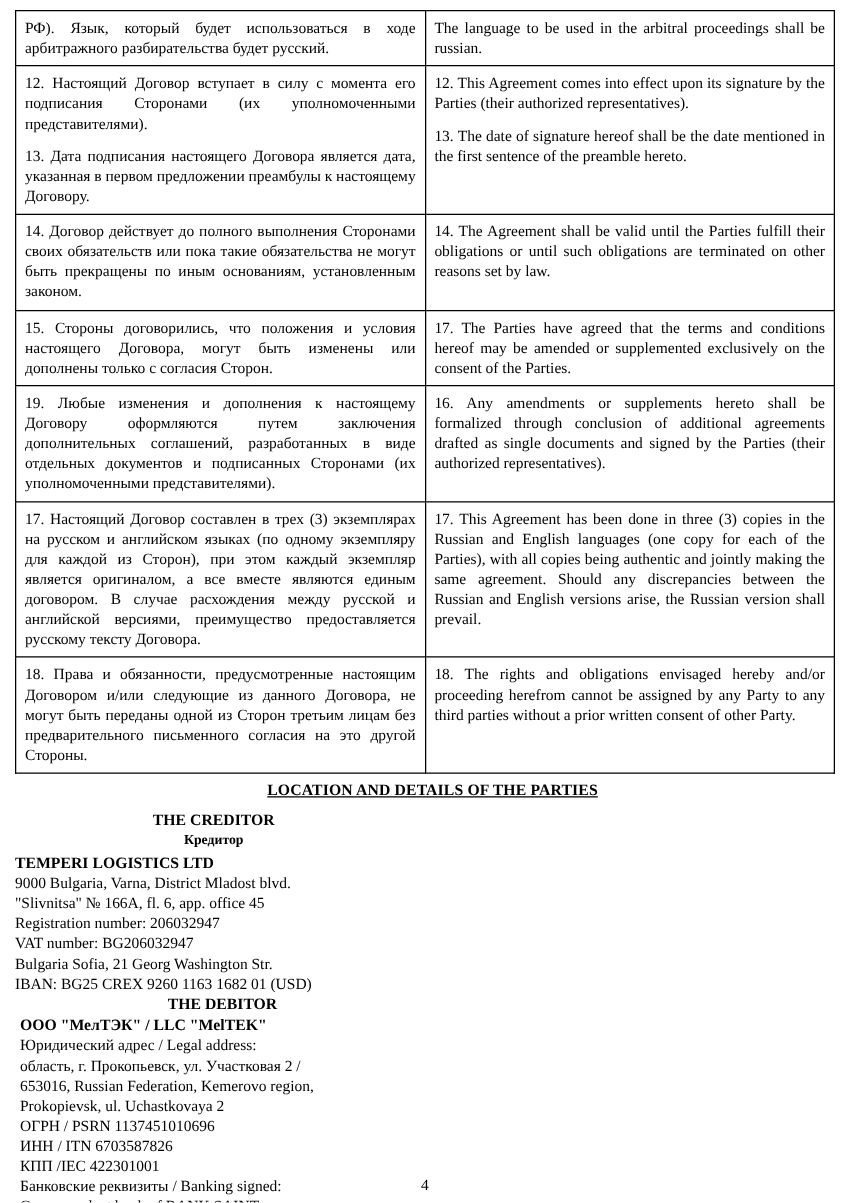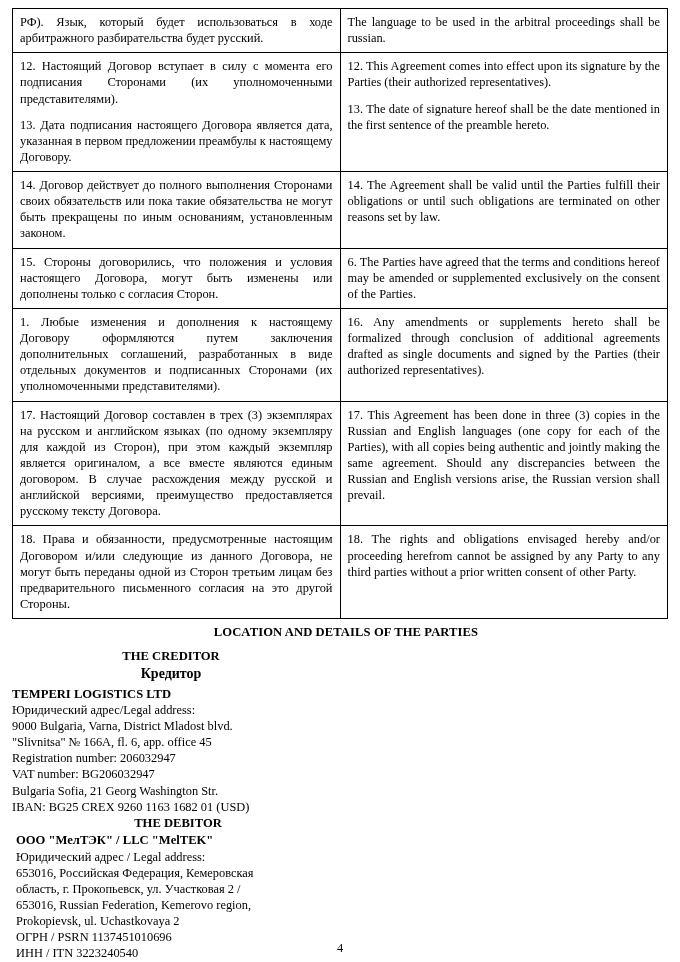--- a/index.html
+++ b/index.html
@@ -42,20 +42,21 @@
   p.para {
     margin: 0 0 10px 0;
     text-align: justify;
   }
   p.para:last-child { margin-bottom: 0; }
 
   .section-title {
     text-align: center;
     font-weight: bold;
     font-size: 12.6px;
+    text-decoration: underline;
     margin: 6px 0 8px 0;
     letter-spacing: 0.1px;
   }
 
   .parties {
     display: flex;
     width: 656px;
     margin-top: 2px;
     flex-direction: column;
   }
@@ -70,21 +71,21 @@
   .party-heading {
     text-align: center;
     font-weight: bold;
     margin: 0 0 1px 0;
     font-size: 12.6px;
   }
   .party-subheading {
     text-align: center;
     font-weight: bold;
     margin: 0 0 2px 0;
-    font-size: 14px;
+    font-size: 11px;
   }
   .party-name {
     font-weight: bold;
     margin: 0 0 0 0;
     font-size: 12.6px;
   }
   .party-line {
     margin: 0;
     font-size: 12.4px;
   }
@@ -128,26 +129,26 @@
         </td>
         <td class="col-en">
           <p class="para">14. The Agreement shall be valid until the Parties fulfill their obligations or until such obligations are terminated on other reasons set by law.</p>
         </td>
       </tr>
       <tr>
         <td class="col-ru">
           <p class="para">15. Стороны договорились, что положения и условия настоящего Договора, могут быть изменены или дополнены только с согласия Сторон.</p>
         </td>
         <td class="col-en">
-          <p class="para">6. The Parties have agreed that the terms and conditions hereof may be amended or supplemented exclusively on the consent of the Parties.</p>
-        </td>
-      </tr>
-      <tr>
-        <td class="col-ru">
-          <p class="para">1. Любые изменения и дополнения к настоящему Договору оформляются путем заключения дополнительных соглашений, разработанных в виде отдельных документов и подписанных Сторонами (их уполномоченными представителями).</p>
+          <p class="para">17. The Parties have agreed that the terms and conditions hereof may be amended or supplemented exclusively on the consent of the Parties.</p>
+        </td>
+      </tr>
+      <tr>
+        <td class="col-ru">
+          <p class="para">19. Любые изменения и дополнения к настоящему Договору оформляются путем заключения дополнительных соглашений, разработанных в виде отдельных документов и подписанных Сторонами (их уполномоченными представителями).</p>
         </td>
         <td class="col-en">
           <p class="para">16. Any amendments or supplements hereto shall be formalized through conclusion of additional agreements drafted as single documents and signed by the Parties (their authorized representatives).</p>
         </td>
       </tr>
       <tr>
         <td class="col-ru">
           <p class="para">17. Настоящий Договор составлен в трех (3) экземплярах на русском и английском языках (по одному экземпляру для каждой из Сторон), при этом каждый экземпляр является оригиналом, а все вместе являются единым договором. В случае расхождения между русской и английской версиями, преимущество предоставляется русскому тексту Договора.</p>
         </td>
         <td class="col-en">
@@ -165,38 +166,36 @@
     </tbody>
   </table>
 
   <div class="section-title">LOCATION AND DETAILS OF THE PARTIES</div>
 
   <div class="parties">
     <div class="party left">
       <p class="party-heading">THE CREDITOR</p>
       <p class="party-subheading">Кредитор</p>
       <p class="party-name">TEMPERI LOGISTICS LTD</p>
-      <p class="party-line">Юридический адрес/Legal address:</p>
       <p class="party-line">9000 Bulgaria, Varna, District Mladost blvd.</p>
       <p class="party-line">"Slivnitsa" № 166A, fl. 6, app. office 45</p>
       <p class="party-line">Registration number: 206032947</p>
       <p class="party-line">VAT number: BG206032947</p>
       <p class="party-line">Bulgaria Sofia, 21 Georg Washington Str.</p>
       <p class="party-line">IBAN: BG25 CREX 9260 1163 1682 01 (USD)</p>
     </div>
     <div class="party right">
       <p class="party-heading">THE DEBITOR</p>
       <p class="party-name">ООО "МелТЭК" / LLC "MelTEK"</p>
       <p class="party-line">Юридический адрес / Legal address:</p>
-      <p class="party-line">653016, Российская Федерация, Кемеровская</p>
       <p class="party-line">область, г. Прокопьевск, ул. Участковая 2 /</p>
       <p class="party-line">653016, Russian Federation, Kemerovo region,</p>
       <p class="party-line">Prokopievsk, ul. Uchastkovaya 2</p>
       <p class="party-line">ОГРН / PSRN 1137451010696</p>
-      <p class="party-line">ИНН / ITN 3223240540</p>
+      <p class="party-line">ИНН / ITN 6703587826</p>
       <p class="party-line">КПП /IEC 422301001</p>
       <p class="party-line">Банковские реквизиты / Banking signed:</p>
       <p class="party-line">Correspondent bank of BANK SAINT-</p>
     </div>
   </div>
 
   <div class="page-number">4</div>
 
 </div>
 

